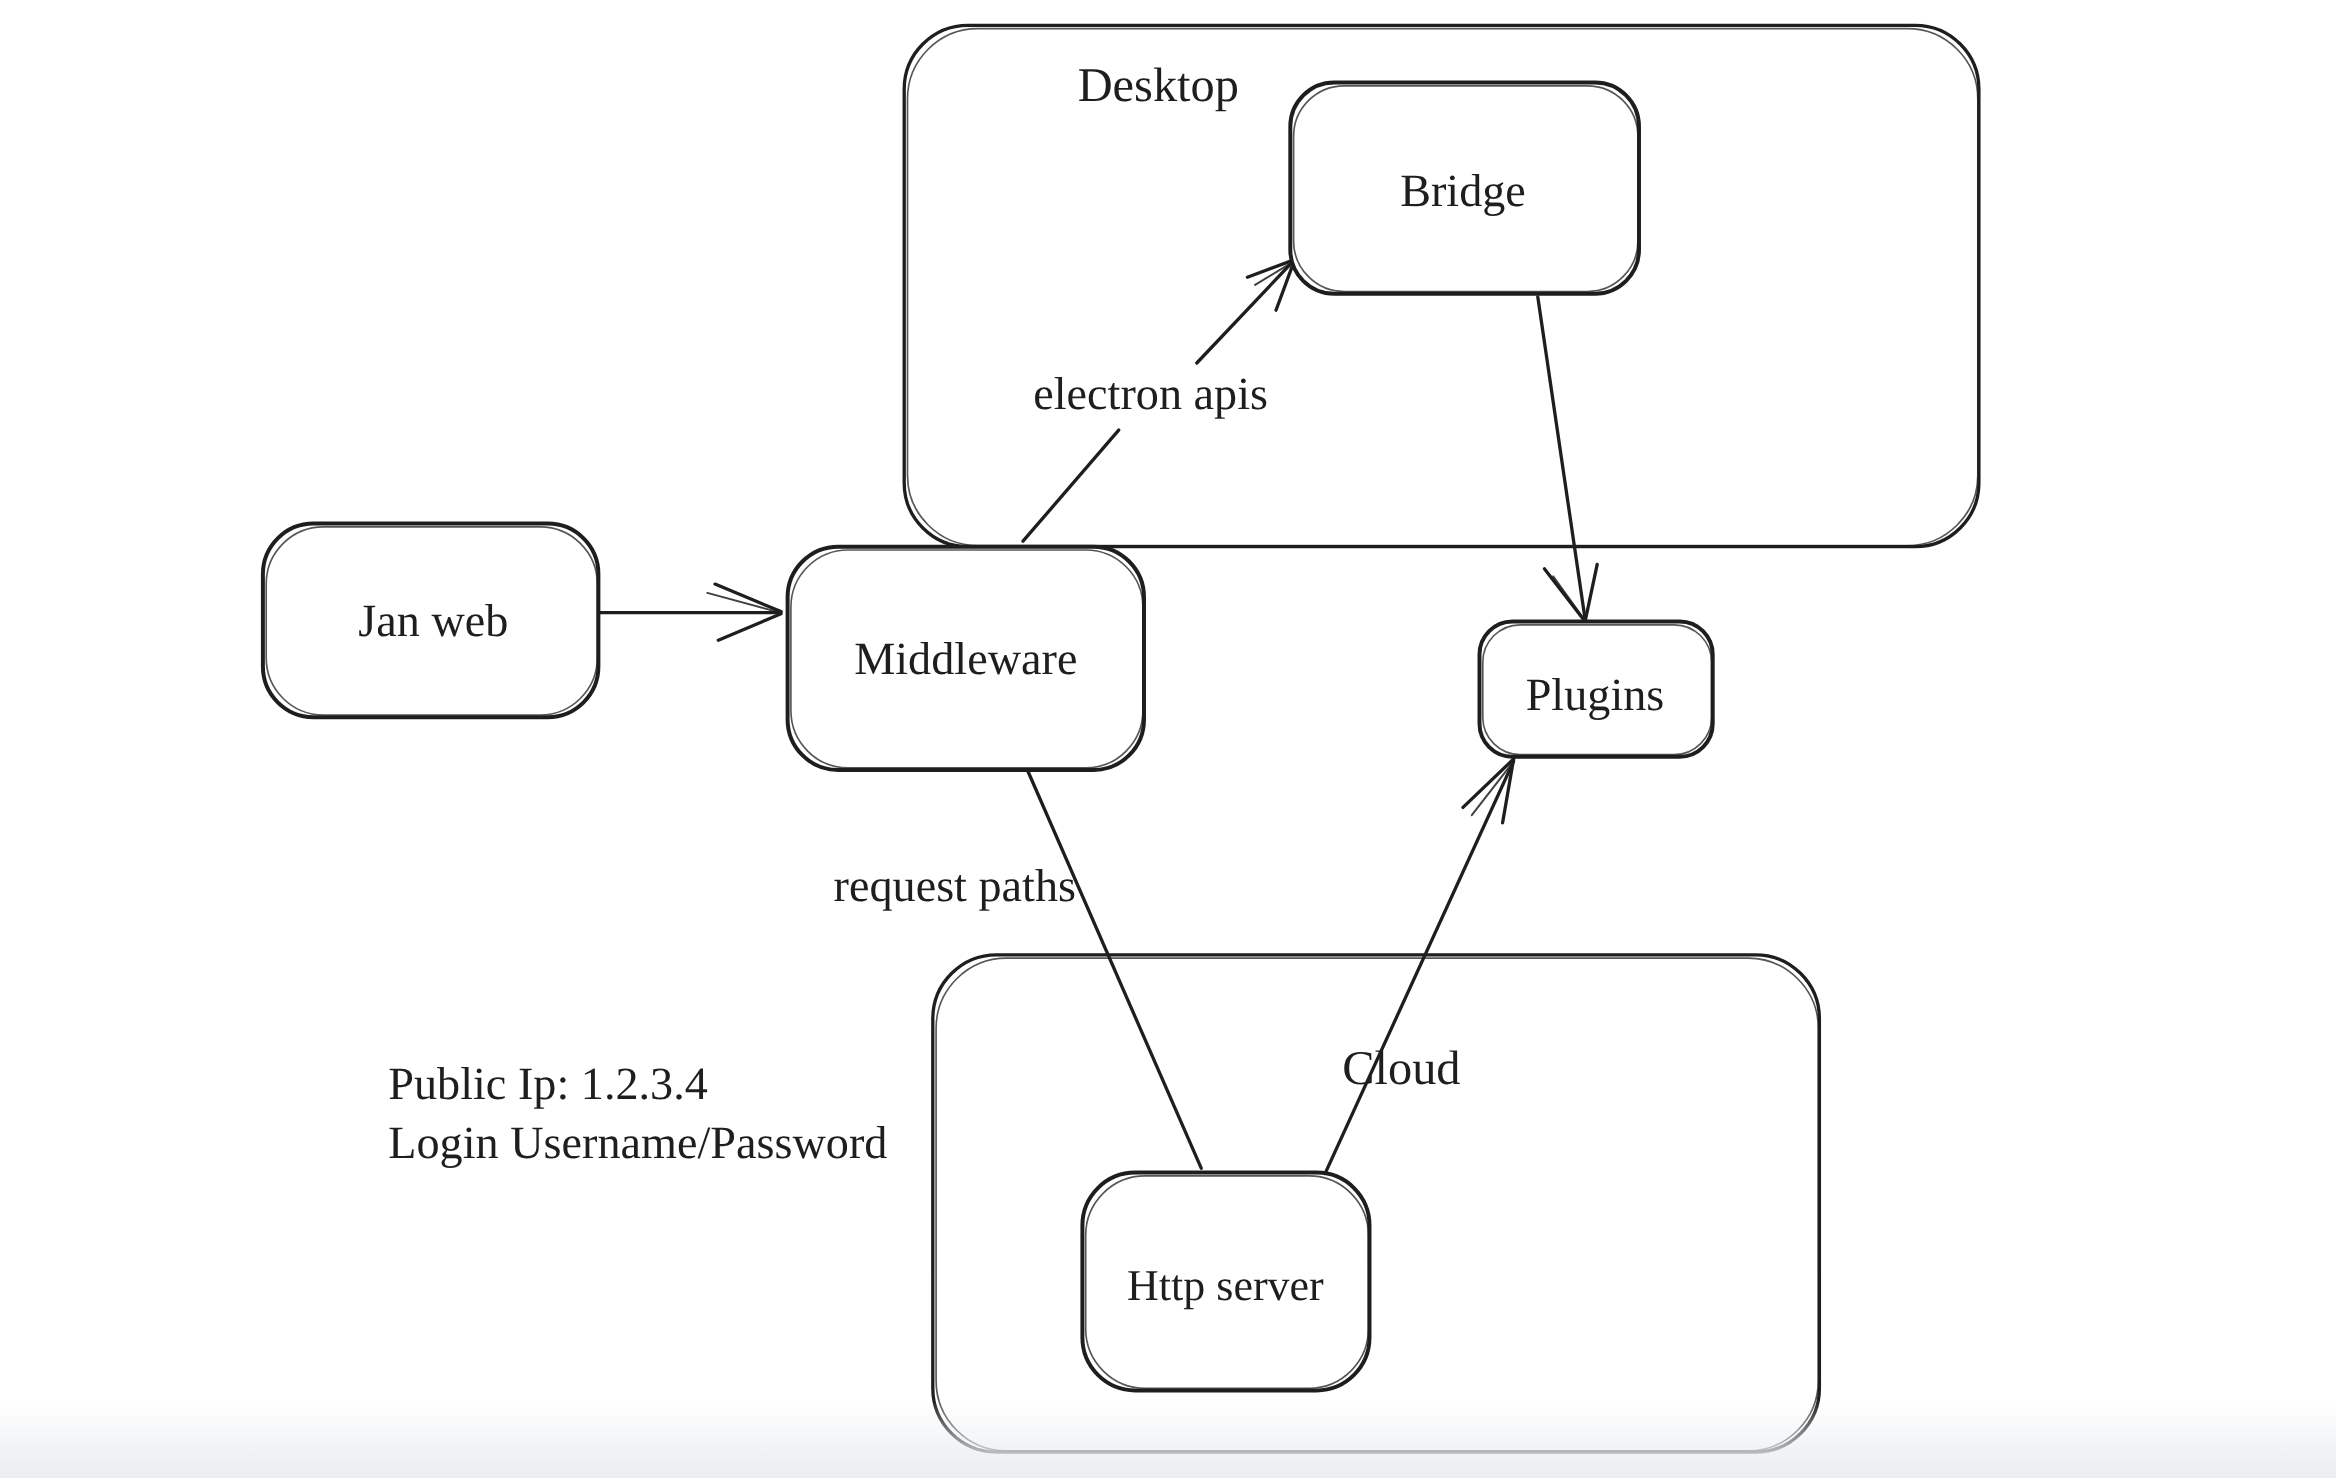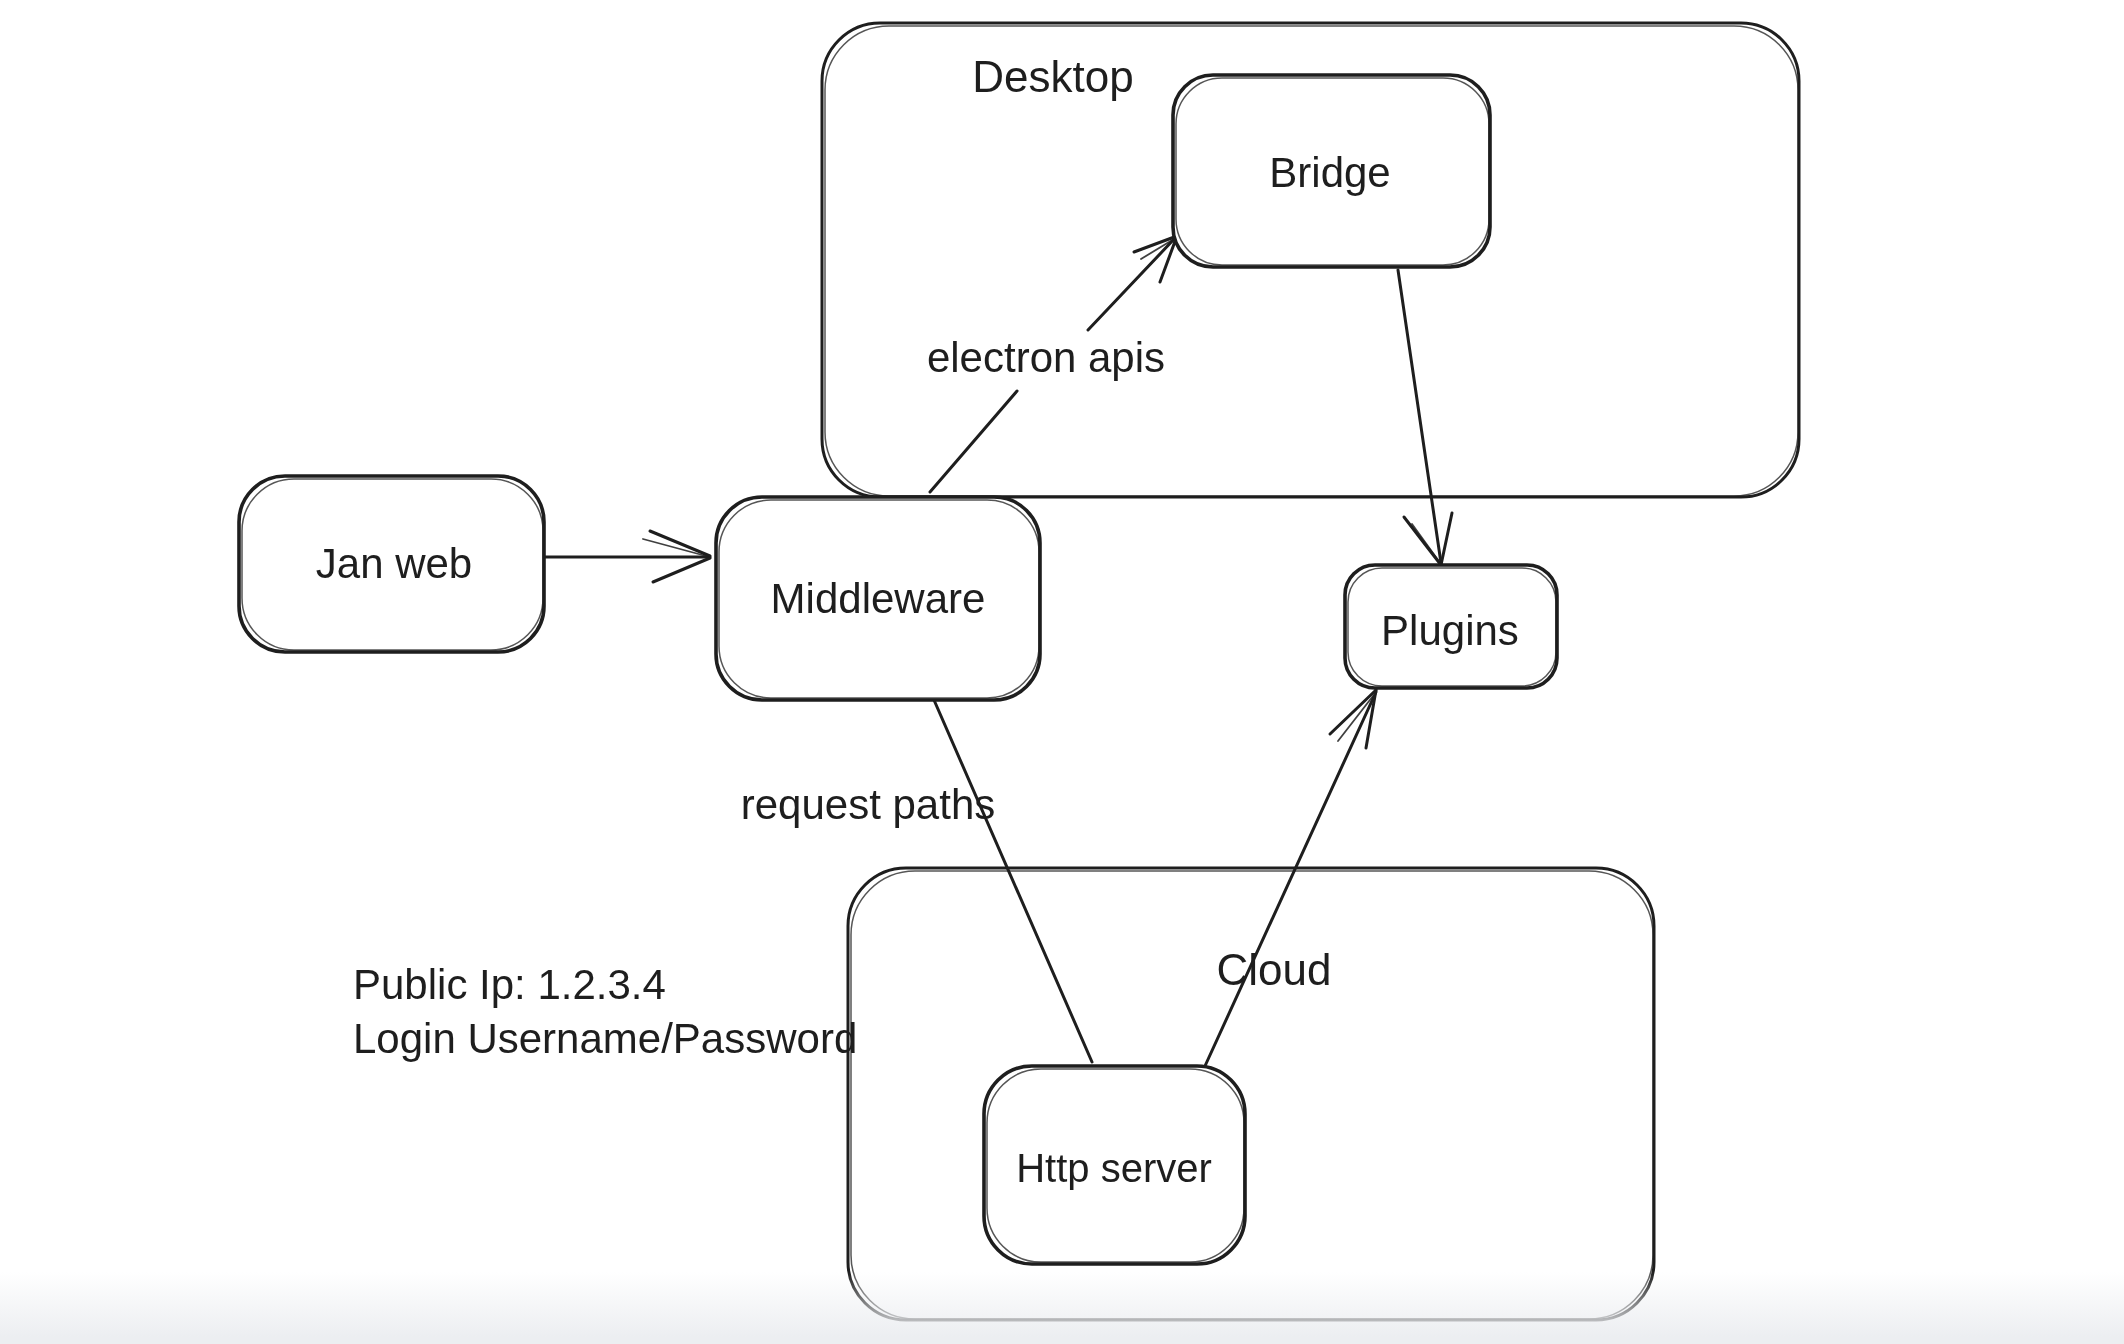--- a/index.html
+++ b/index.html
@@ -2,21 +2,21 @@
 <html><head>
 <meta charset="utf-8">
 <style>
   html,body{margin:0;padding:0;background:#ffffff;}
   .stage{
     position:relative;
     width:2124px;
     height:1344px;
     background:#ffffff;
     overflow:hidden;
-    font-family:Liberation Sans, sans-serif;
+    font-family:Liberation Serif, serif;
   }
   .stage svg{position:absolute;left:0;top:0;width:2124px;height:1344px;}
   
   .shape{fill:#ffffff;stroke:#1e1e1e;}
   .container-shape{fill:none;stroke:#1e1e1e;stroke-width:3;}
   .node-shape{stroke-width:3.6;}
   .repass{fill:none;stroke:#1e1e1e;stroke-width:1.5;opacity:.75;}
   .edge{stroke:#1e1e1e;stroke-width:3;fill:none;stroke-linecap:round;}
   .barb{stroke:#1e1e1e;stroke-width:3;fill:none;stroke-linecap:round;}
   .barb2{stroke:#1e1e1e;stroke-width:1.8;fill:none;stroke-linecap:round;opacity:.85;}

